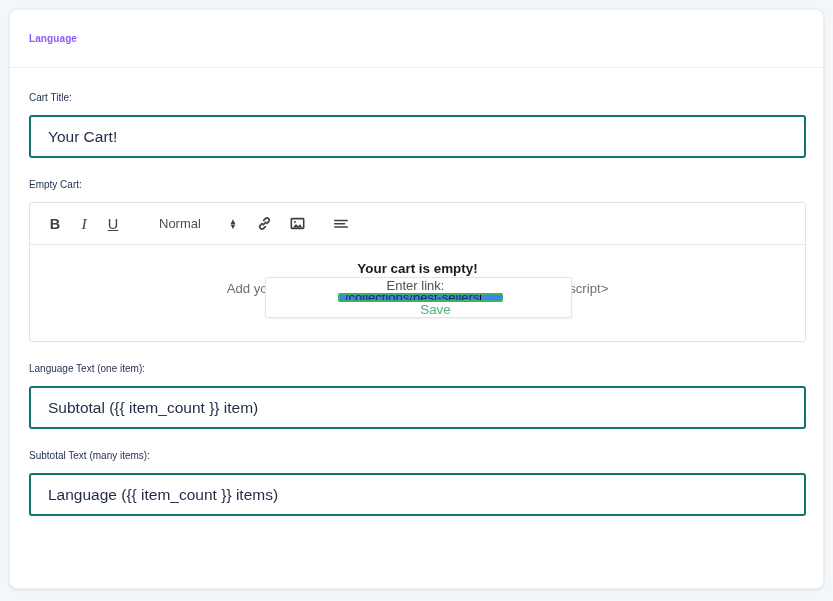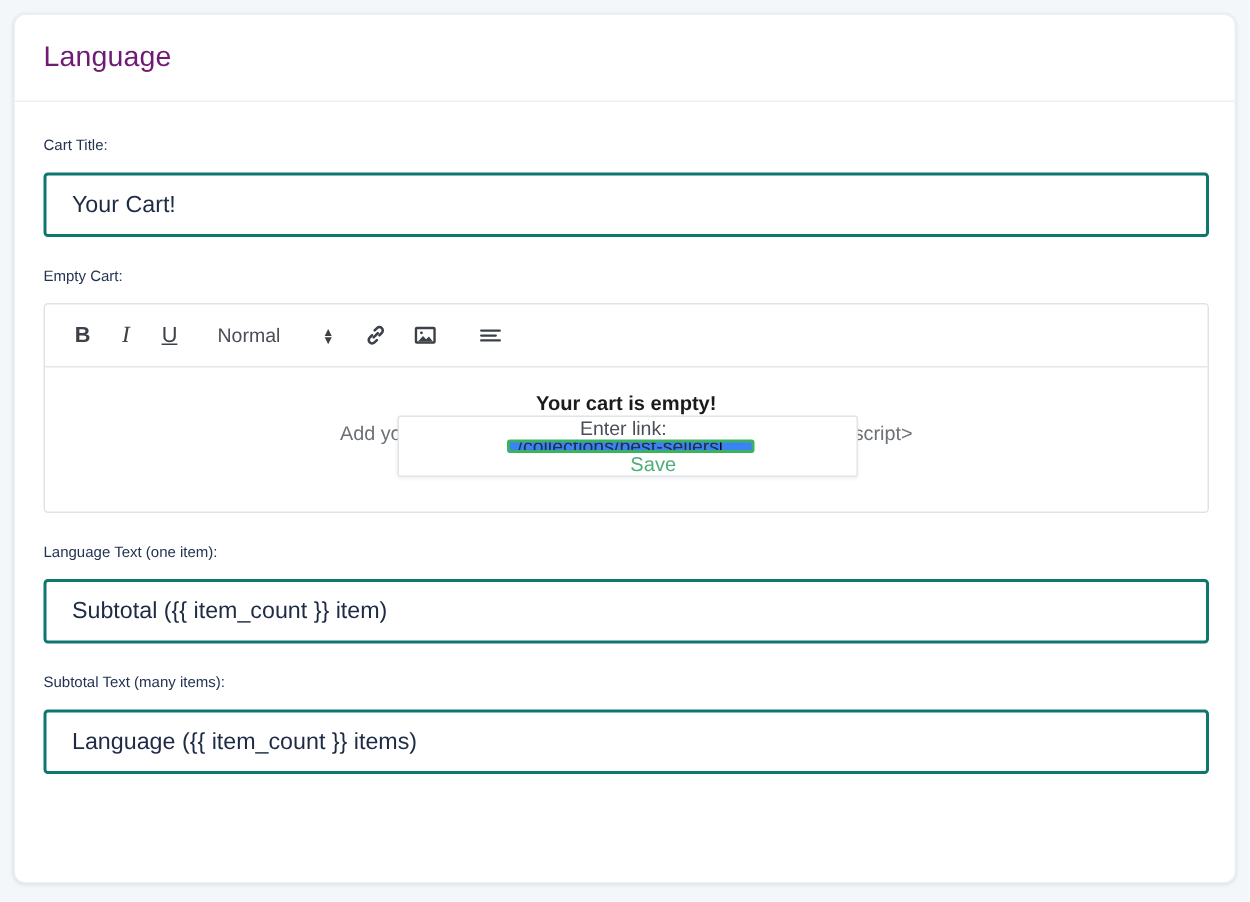--- a/index.html
+++ b/index.html
@@ -31,23 +31,23 @@
 
   .card-header {
     height: 58px;
     border-bottom: 1px solid #edeff2;
     box-sizing: border-box;
     display: flex;
     align-items: center;
     padding-left: 19px;
   }
   .card-header-title {
-    font-size: 19px;
-    font-weight: normal;
-    color: #701a75;
+    font-size: 10px;
+    font-weight: bold;
+    color: #8b5cf6;
     letter-spacing: 0.1px;
   }
 
   .card-body {
     padding: 22px 19px 0 19px;
   }
 
   .field-label {
     font-size: 10px;
     color: #243352;
@@ -100,21 +100,21 @@
     cursor: pointer;
     border-radius: 3px;
   }
   .tb-btn.bold { font-weight: bold; font-family: "Liberation Sans", sans-serif; }
   .tb-btn.italic { font-style: italic; font-family: "Liberation Serif", serif; font-size: 15.5px; }
   .tb-btn.underline { text-decoration: underline; }
 
   .tb-select {
     display: flex;
     align-items: center;
-    margin-left: 16px;
+    margin-left: 30px;
     margin-right: 8px;
     cursor: pointer;
     color: #4a4f57;
   }
   .tb-select-label {
     font-size: 13px;
     color: #4a4f57;
   }
   .tb-select-arrows {
     margin-left: 28px;

